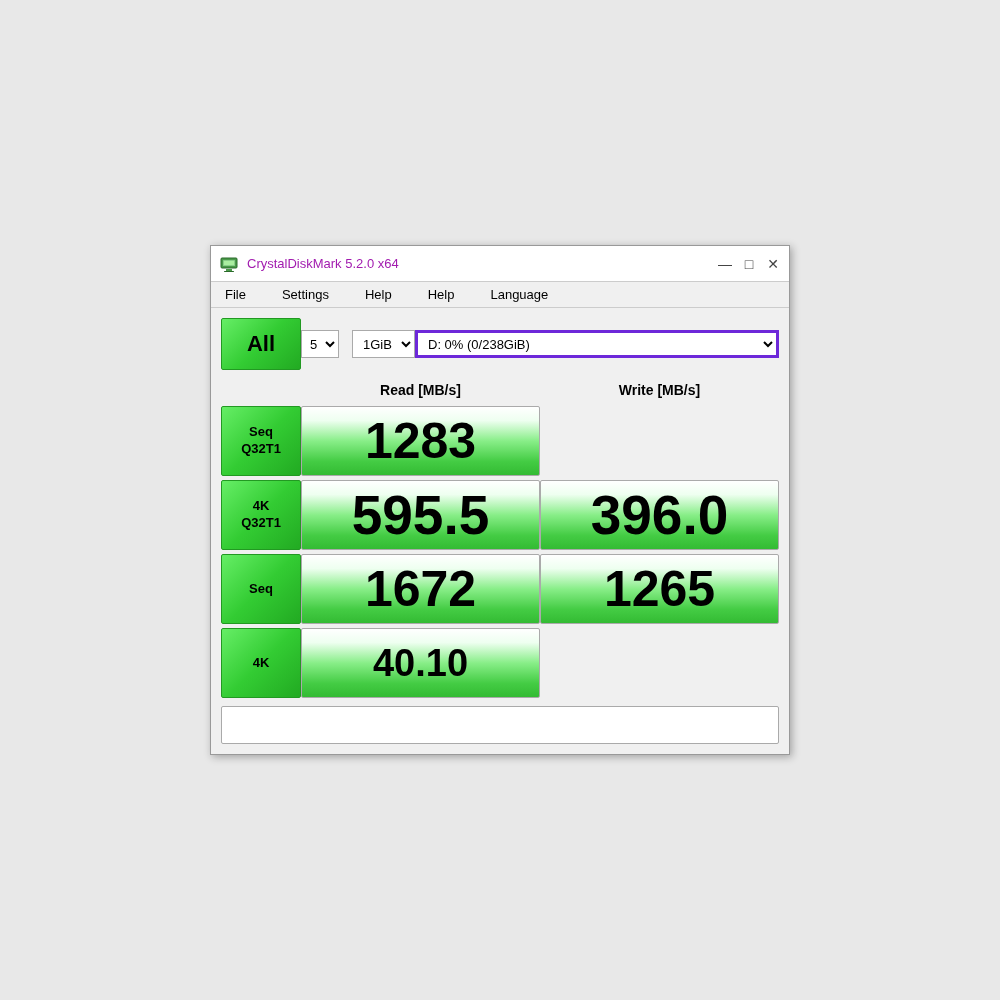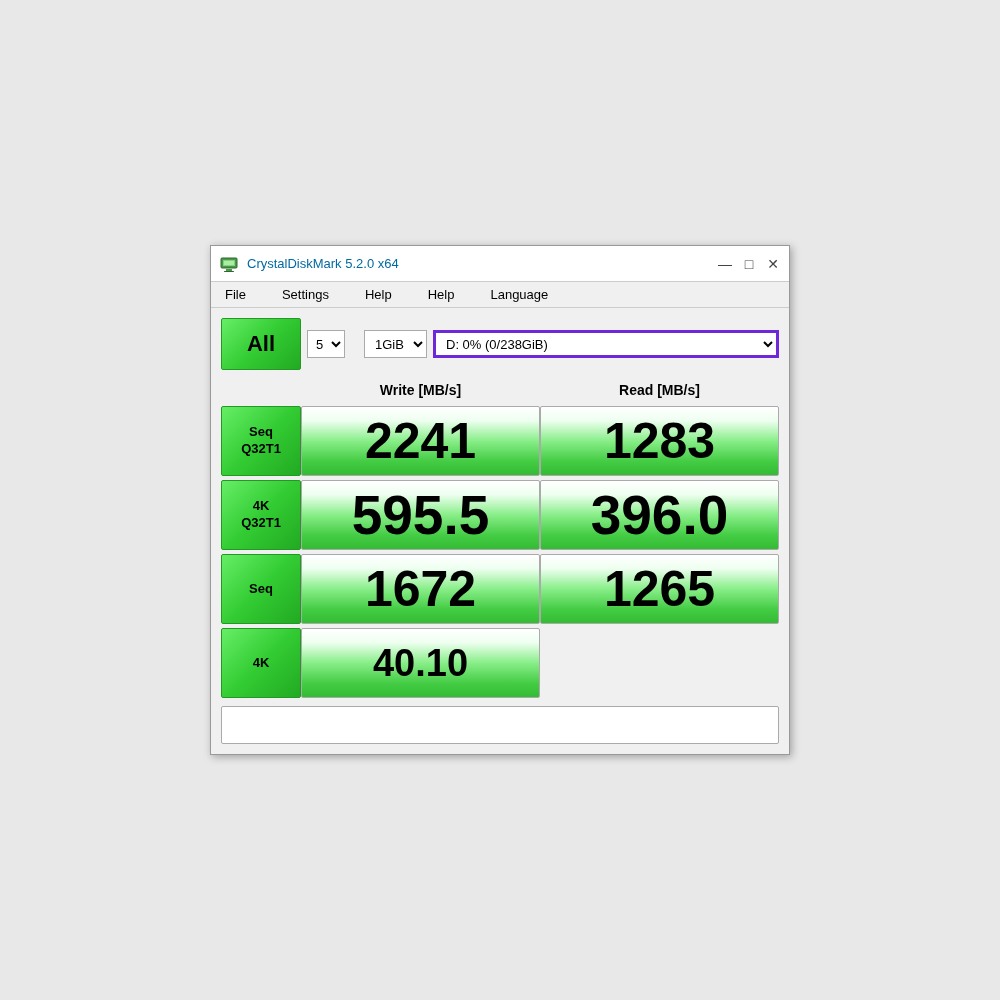--- a/index.html
+++ b/index.html
@@ -32,21 +32,21 @@
     .title-bar-icon {
       width: 20px;
       height: 20px;
       margin-right: 8px;
       flex-shrink: 0;
     }
 
     .title-bar-text {
       flex: 1;
       font-size: 13px;
-      color: #0369a1;
+      color: #a21caf;
       font-weight: 400;
     }
 
     .title-bar-controls {
       display: flex;
       gap: 8px;
       align-items: center;
     }
 
     .title-btn {
@@ -78,21 +78,20 @@
     }
 
     .content {
       padding: 10px;
       background: #f0f0f0;
     }
 
     .top-controls {
       display: flex;
       align-items: center;
-      gap: 6px;
       margin-bottom: 8px;
     }
 
     .btn-all {
       background: linear-gradient(135deg, #66ee66 0%, #33cc33 50%, #22aa22 100%);
       border: 1px solid #229922;
       color: #000;
       font-size: 22px;
       font-weight: bold;
       width: 80px;
@@ -243,27 +242,26 @@
       <select class="select-medium">
         <option>1GiB</option>
       </select>
       <select class="select-large">
         <option>D: 0% (0/238GiB)</option>
       </select>
     </div>
 
     <div class="results-header">
       <div></div>
+      <div class="header-cell">Read [MB/s]</div>
       <div class="header-cell">Write [MB/s]</div>
-      <div class="header-cell">Read [MB/s]</div>
     </div>
 
     <div class="result-row">
       <div class="row-label">Seq<br>Q32T1</div>
-      <div class="result-value large-font">2241</div>
       <div class="result-value large-font">1283</div>
     </div>
 
     <div class="result-row">
       <div class="row-label">4K<br>Q32T1</div>
       <div class="result-value medium-font">595.5</div>
       <div class="result-value medium-font">396.0</div>
     </div>
 
     <div class="result-row">

